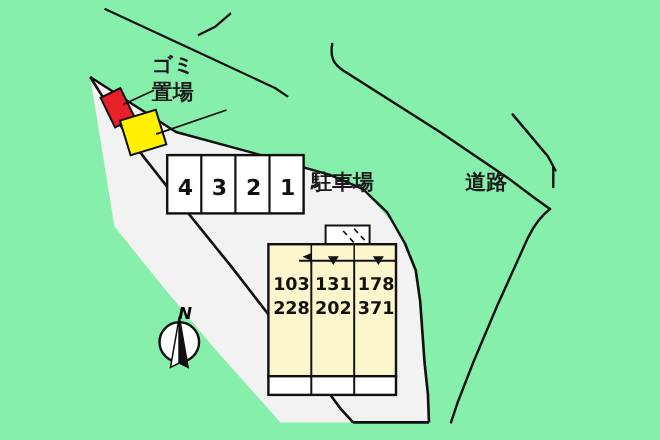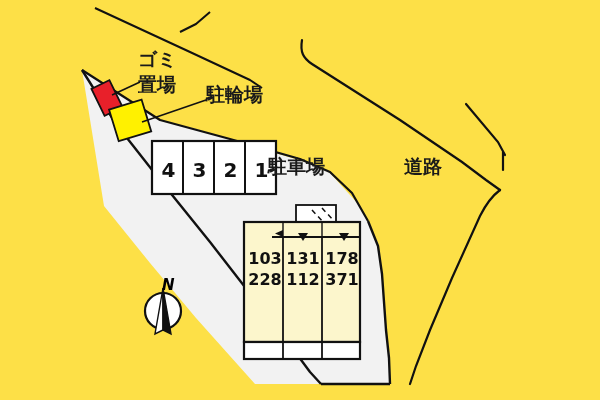--- a/index.html
+++ b/index.html
@@ -11,21 +11,21 @@
   body {
     width: 600px;
     height: 400px;
     overflow: hidden;
     font-family: "Liberation Sans", sans-serif;
   }
   #plan-root {
     position: relative;
     width: 600px;
     height: 400px;
-    background: #fde047;
+    background: #86efac;
   }
   #plan-svg {
     position: absolute;
     top: 0;
     left: 0;
     width: 600px;
     height: 400px;
     display: block;
   }
   .lbl {
@@ -139,35 +139,34 @@
     <g>
       <circle cx="163" cy="311" r="18" fill="#FFFFFF" stroke="#111111" stroke-width="2.2"></circle>
       <polygon points="163,288 155,334 163,330" fill="#FFFFFF" stroke="#111111" stroke-width="1.4"></polygon>
       <polygon points="163,288 171,334 163,330" fill="#111111" stroke="#111111" stroke-width="1.4"></polygon>
     </g>
   </svg>
 
   <div class="lbl lbl-jp-big" style="left:138px; top:50px;">ゴミ</div>
   <div class="lbl lbl-jp-big" style="left:138px; top:75px;">置場</div>
 
-  <div class="lbl lbl-jp-big" style="left:206px; top:85px;">駐輪場</div>
 
-  <div class="lbl lbl-jp-big" style="left:268px; top:157px;">駐車場</div>
+  <div class="lbl lbl-jp-big" style="left:283px; top:157px;">駐車場</div>
 
-  <div class="lbl lbl-jp-big" style="left:404px; top:157px;">道路</div>
+  <div class="lbl lbl-jp-big" style="left:423px; top:157px;">道路</div>
 
   <div class="stall-num" style="left:153px; top:158px;">4</div>
   <div class="stall-num" style="left:184px; top:158px;">3</div>
   <div class="stall-num" style="left:215px; top:158px;">2</div>
   <div class="stall-num" style="left:246px; top:158px;">1</div>
 
   <div class="unit-num" style="left:248px; top:249px; width:34px;">103</div>
   <div class="unit-num" style="left:248px; top:270px; width:34px;">228</div>
 
   <div class="unit-num" style="left:286px; top:249px; width:34px;">131</div>
-  <div class="unit-num" style="left:286px; top:270px; width:34px;">112</div>
+  <div class="unit-num" style="left:286px; top:270px; width:34px;">202</div>
 
   <div class="unit-num" style="left:325px; top:249px; width:34px;">178</div>
   <div class="unit-num" style="left:325px; top:270px; width:34px;">371</div>
 
   <div class="compass-n" style="left:162px; top:276px;">N</div>
 
 </div>
 
 </body></html>

